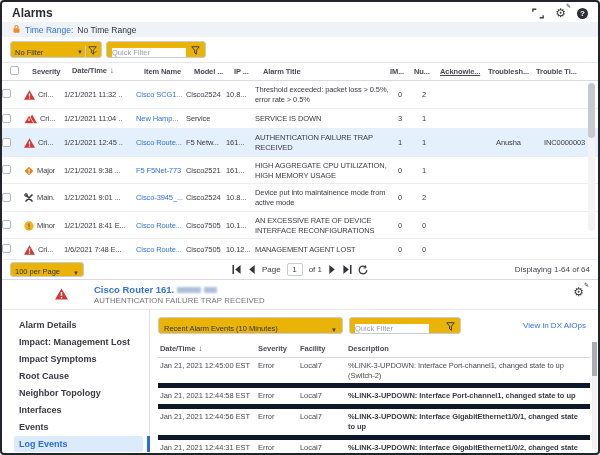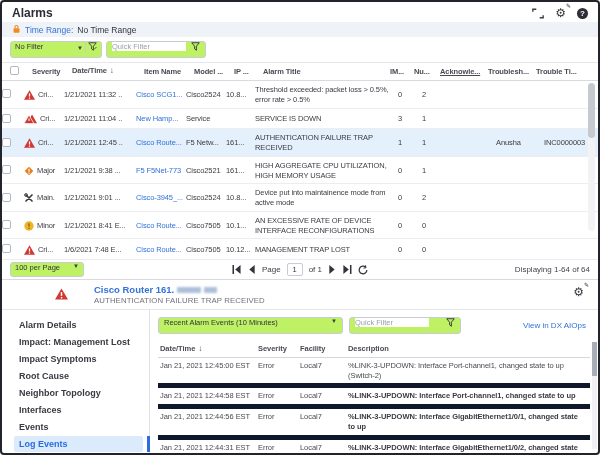--- a/index.html
+++ b/index.html
@@ -17,21 +17,21 @@
   .help-circle{width:11px;height:11px;border-radius:50%;background:#2e2e38;color:#fff;font-size:8px;font-weight:bold;
                display:flex;align-items:center;justify-content:center;}
 
   
   .time-range-bar{flex:0 0 15px;background:#eff3f8;display:flex;align-items:center;gap:4px;padding:0 10px;font-size:8.5px;}
   .tr-label{color:#3272d9;}
   .tr-value{color:#33333b;}
 
   
   .filter-toolbar{flex:0 0 25px;display:flex;align-items:center;gap:4px;padding:0 8px;}
-  .ctl{border:1px solid #c8ccd4;border-radius:3px;height:17px;display:flex;align-items:flex-start;background:#bef264;
+  .ctl{border:1px solid #c8ccd4;border-radius:3px;height:17px;display:flex;align-items:flex-end;background:#eab308;
        font-size:7.5px;color:#33333b;}
   .filter-select{width:92px;padding:0 4px;justify-content:space-between;}
   .fs-divider{width:1px;height:11px;background:#c8ccd4;margin:0 2px;}
   .quick-filter{width:100px;padding:0 5px;justify-content:space-between;}
   .quick-filter input{border:none;outline:none;width:74px;font-size:7.5px;font-family:inherit;color:#33333b;}
   input::placeholder{color:#9aa0ab;}
   .caret{font-size:6px;color:#3a3a42;line-height:1;}
   .toolbar-buttons{display:flex;gap:3px;margin-left:5px;}
   .btn{border:1px solid #bed0f0;color:#2b6de0;font-weight:bold;font-size:7.5px;height:17px;padding:0 5px;
        border-radius:3px;background:#fff;display:flex;align-items:center;white-space:nowrap;cursor:pointer;}
@@ -319,21 +319,21 @@
               <rect x="6.2" y="4" width="1.6" height="4" fill="#fff"></rect>
               <rect x="6.2" y="9.2" width="1.6" height="1.6" fill="#fff"></rect>
             </svg>
           </span>
           <span>Cri...</span>
         </div>
         <div class="c c-date">1/6/2021 7:48 E...</div>
         <div class="c c-item">Cisco Route...</div>
         <div class="c c-model">Cisco7505</div>
         <div class="c c-ip">10.12...</div>
-        <div class="c c-title">MANAGEMENT TRAP LOST</div>
+        <div class="c c-title">MANAGEMENT AGENT LOST</div>
         <div class="c c-im">0</div>
         <div class="c c-nu">0</div>
         <div class="c c-ack"></div>
         <div class="c c-tsh"></div>
         <div class="c c-tkt"></div>
       </div>
     </div>
   <div class="v-scroll">
       <div class="v-thumb"></div>
     </div>

